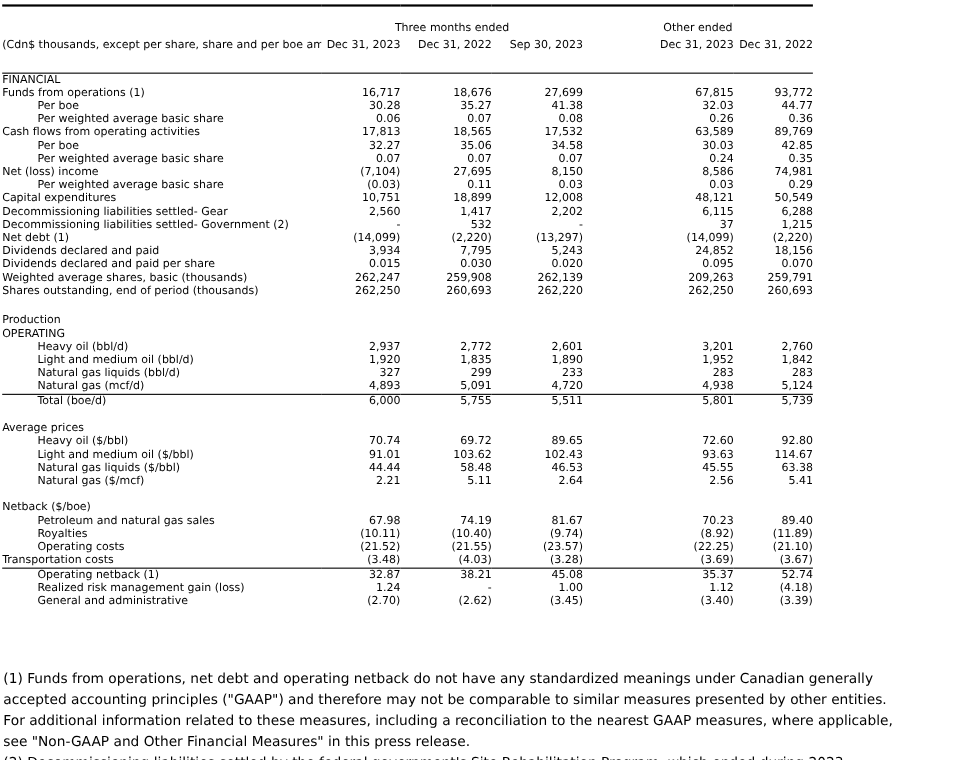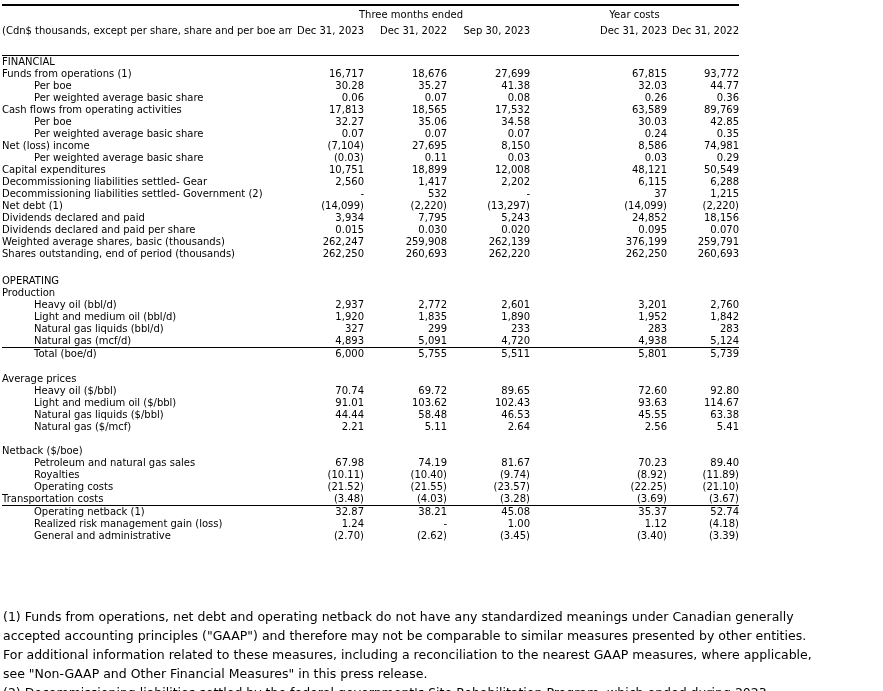--- a/index.html
+++ b/index.html
@@ -21,21 +21,21 @@
   }
   table.fin th, table.fin td {
     padding: 0;
     vertical-align: top;
     font-weight: normal;
     line-height: 12px;
     overflow: hidden;
     white-space: nowrap;
   }
   
-  tr.grp-row th { border-top: 2px solid #000; height: 16px; padding-top: 3px; text-align: center; }
+  tr.grp-row th { border-top: 2px solid #000; height: 16px; padding-top: 14px; text-align: center; }
   th.grp-q { padding-left: 34px; }
   th.grp-y { padding-left: 46px; }
   
   tr.hdr-row th { border-bottom: 1px solid #000; height: 30px; }
   th.unit { text-align: left; white-space: normal; line-height: 12px; padding-left: 2px; padding-right: 14px; }
   .num { text-align: right; }
   .c0, .c3 { font-weight: bold; }
   .c4 { padding-right: 2px; }
   
   tbody tr { height: 12px; margin-left: 48px; }
@@ -67,21 +67,21 @@
       <col style="width:72px">
       <col style="width:83px">
       <col style="width:83px">
       <col style="width:137px">
       <col style="width:72px">
     </colgroup>
     <thead>
       <tr class="grp-row">
         <th></th>
         <th colspan="3" class="grp-q">Three months ended</th>
-        <th colspan="2" class="grp-y">Year costs</th>
+        <th colspan="2" class="grp-y">Other ended</th>
       </tr>
       <tr class="hdr-row">
         <th class="unit">(Cdn$ thousands, except per share, share and per boe amounts)</th>
         <th class="num c0">Dec 31, 2023</th>
         <th class="num c1">Dec 31, 2022</th>
         <th class="num c2">Sep 30, 2023</th>
         <th class="num c3">Dec 31, 2023</th>
         <th class="num c4">Dec 31, 2022</th>
       </tr>
     </thead>
@@ -204,44 +204,44 @@
           <td class="num c1">0.030</td>
           <td class="num c2">0.020</td>
           <td class="num c3">0.095</td>
           <td class="num c4">0.070</td>
         </tr>
         <tr>
           <td class="lbl">Weighted average shares, basic (thousands)</td>
           <td class="num c0">262,247</td>
           <td class="num c1">259,908</td>
           <td class="num c2">262,139</td>
-          <td class="num c3">376,199</td>
+          <td class="num c3">209,263</td>
           <td class="num c4">259,791</td>
         </tr>
         <tr>
           <td class="lbl">Shares outstanding, end of period (thousands)</td>
           <td class="num c0">262,250</td>
           <td class="num c1">260,693</td>
           <td class="num c2">262,220</td>
           <td class="num c3">262,250</td>
           <td class="num c4">260,693</td>
         </tr>
         <tr class="spacer-row" style="height: 15px;">
           <td colspan="6"></td>
         </tr>
         <tr>
-          <td class="lbl bold">OPERATING</td>
+          <td class="lbl">Production</td>
           <td class="num c0"></td>
           <td class="num c1"></td>
           <td class="num c2"></td>
           <td class="num c3"></td>
           <td class="num c4"></td>
         </tr>
         <tr>
-          <td class="lbl">Production</td>
+          <td class="lbl bold">OPERATING</td>
           <td class="num c0"></td>
           <td class="num c1"></td>
           <td class="num c2"></td>
           <td class="num c3"></td>
           <td class="num c4"></td>
         </tr>
         <tr>
           <td class="lbl ind">Heavy oil (bbl/d)</td>
           <td class="num c0">2,937</td>
           <td class="num c1">2,772</td>

